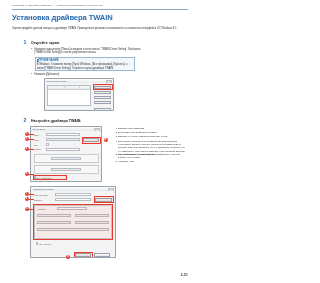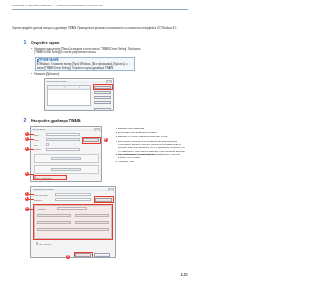--- a/index.html
+++ b/index.html
@@ -167,20 +167,21 @@
 
 <div class="page">
 
   <div class="breadcrumb">
     <span>Установка и настройка аппарата</span>
     <span class="sep">&gt;</span>
     <span>Установка программного обеспечения</span>
   </div>
   <div class="rule"></div>
 
+  <div class="title">Установка драйвера TWAIN</div>
 
   <div class="intro">Зарегистрируйте данный аппарат в драйвере TWAIN. Приведенные указания основываются на элементах интерфейса ОС Windows 8.1.</div>
 
   <div class="step" style="left:22px;top:40px;width:166px;">
     <div class="step-num">1</div>
     <div class="step-head">Откройте экран.</div>
 
     <div class="sub" style="left:12.5px;top:7.5px;width:110px;">
       <span class="bullet">•</span>
       <span>Нажмите чудо-кнопку [Поиск] и введите в поле поиска "TWAIN Driver Setting". Выберите [TWAIN Driver Setting] в списке результатов поиска.</span>

